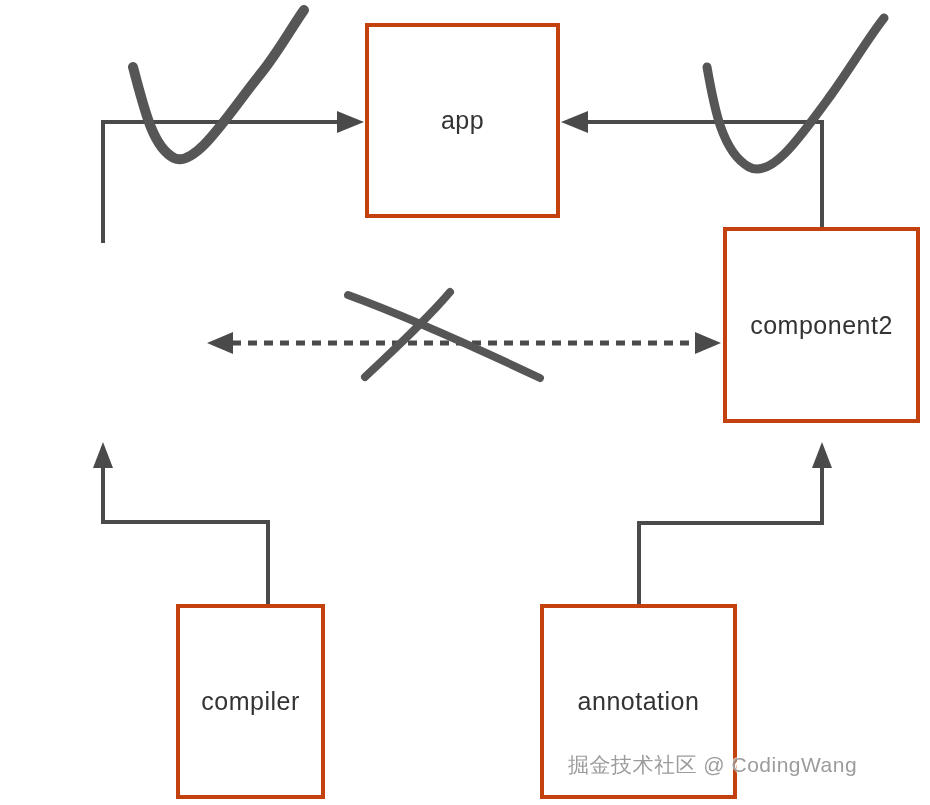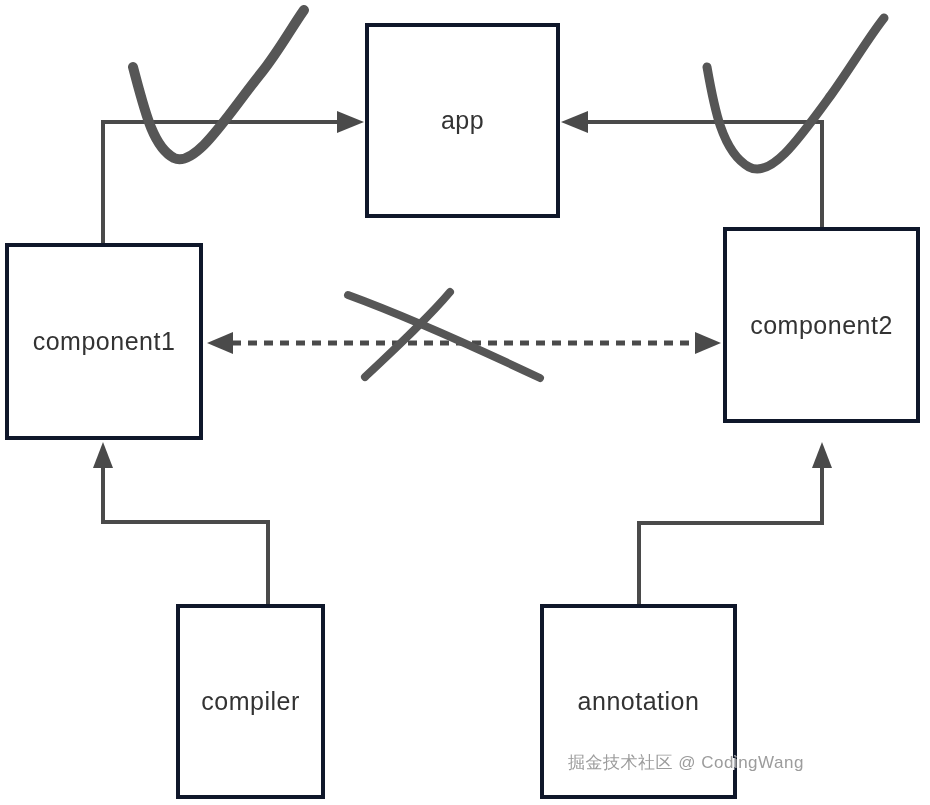--- a/index.html
+++ b/index.html
@@ -18,42 +18,42 @@
   .connector-layer {
     position: absolute;
     left: 0;
     top: 0;
     width: 930px;
     height: 805px;
   }
   .node {
     position: absolute;
     box-sizing: border-box;
-    border: 4px solid #0f172a;
+    border: 4px solid #c2410c;
     background: #ffffff;
     display: flex;
     align-items: center;
     justify-content: center;
   }
   .node span {
     font-size: 25px;
     color: #333333;
     letter-spacing: 0.5px;
     white-space: nowrap;
   }
   .node-app        { left: 365px; top: 23px;  width: 195px; height: 195px; }
   .node-component1 { left: 5px;   top: 243px; width: 198px; height: 197px; }
   .node-component2 { left: 723px; top: 227px; width: 197px; height: 196px; }
   .node-compiler   { left: 176px; top: 604px; width: 149px; height: 195px; }
   .node-annotation { left: 540px; top: 604px; width: 197px; height: 195px; }
   .watermark {
     position: absolute;
     left: 568px;
     top: 751px;
-    font-size: 17px;
+    font-size: 21px;
     color: #9c9c9c;
     text-shadow: 2px 2px 0 rgba(255,255,255,0.95), -1px -1px 0 rgba(255,255,255,0.6);
     white-space: nowrap;
     letter-spacing: 0.5px;
   }
   .edge { stroke: #4a4a4a; stroke-width: 4; fill: none; }
   .edge-dashed { stroke: #4a4a4a; stroke-width: 5; fill: none; stroke-dasharray: 9 7; }
   .arrowhead { fill: #4a4a4a; stroke: none; }
   .sketch { stroke: #565656; fill: none; stroke-linecap: round; stroke-linejoin: round; }
 </style>
@@ -97,23 +97,20 @@
     <g>
       <path class="sketch" stroke-width="8" d="M348,295 C400,314 468,344 540,378"></path>
       <path class="sketch" stroke-width="8" d="M365,377 C398,346 430,316 450,292"></path>
     </g>
   </svg>
 
   <div class="node node-app">
     <span>app</span>
   </div>
 
-  <div class="node node-component1">
-    <span>component1</span>
-  </div>
 
   <div class="node node-component2">
     <span>component2</span>
   </div>
 
   <div class="node node-compiler">
     <span>compiler</span>
   </div>
 
   <div class="node node-annotation">

